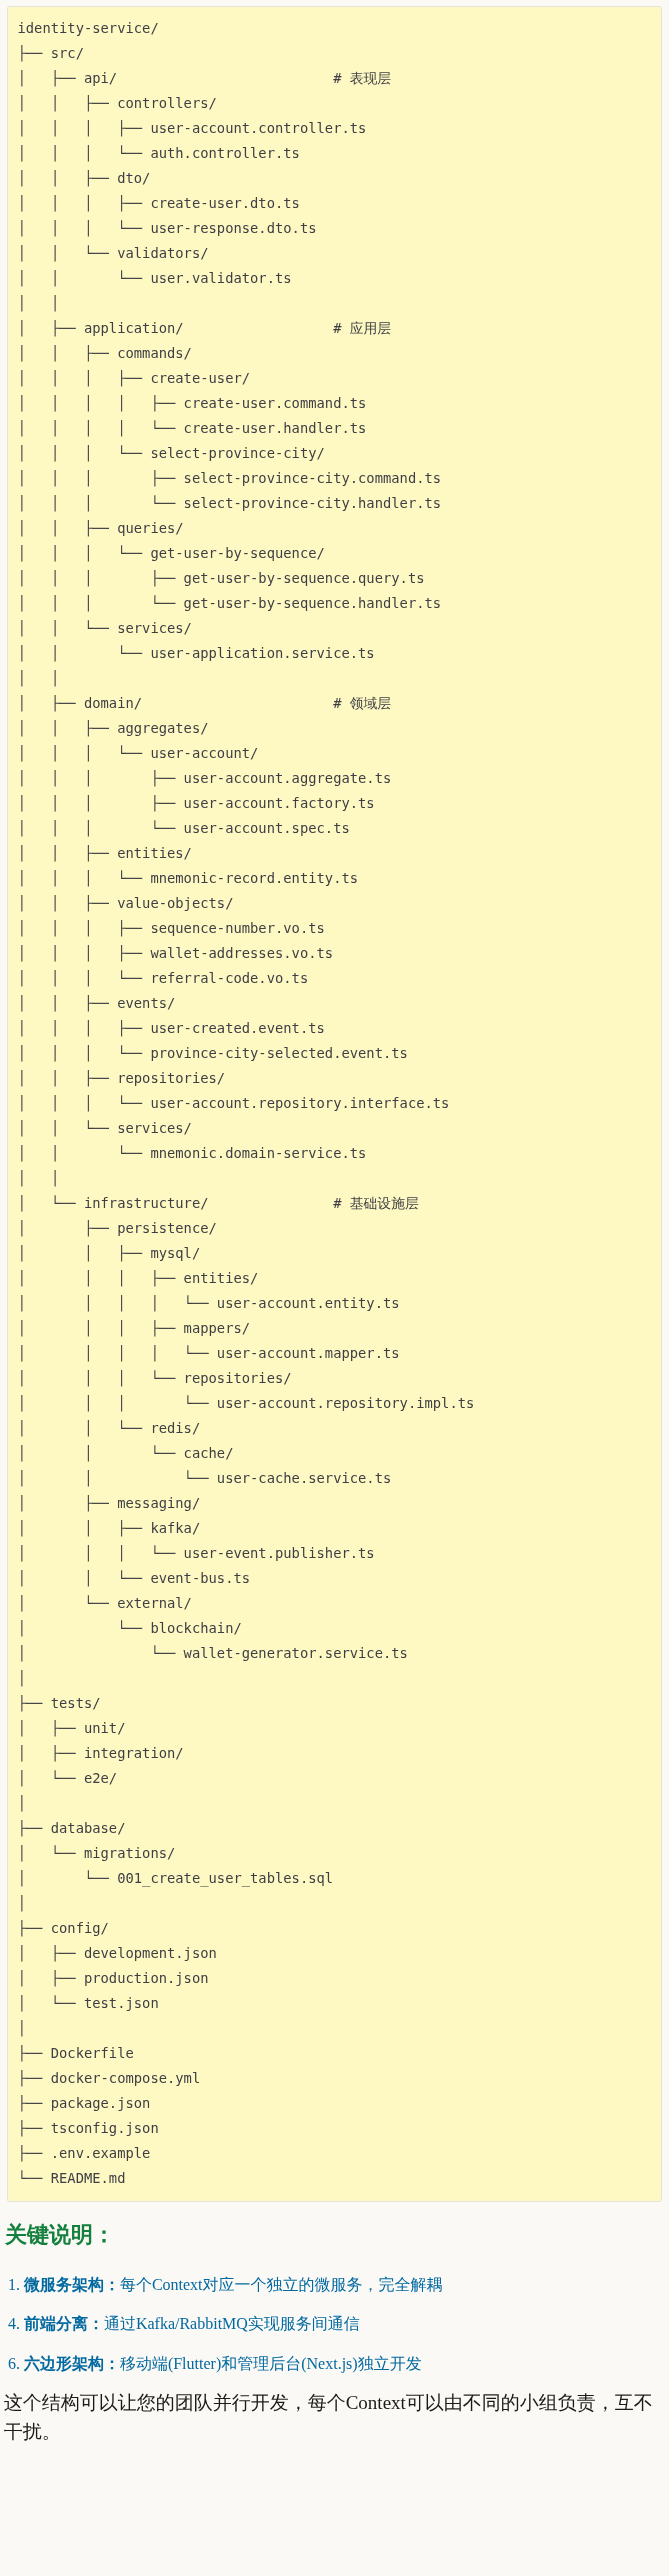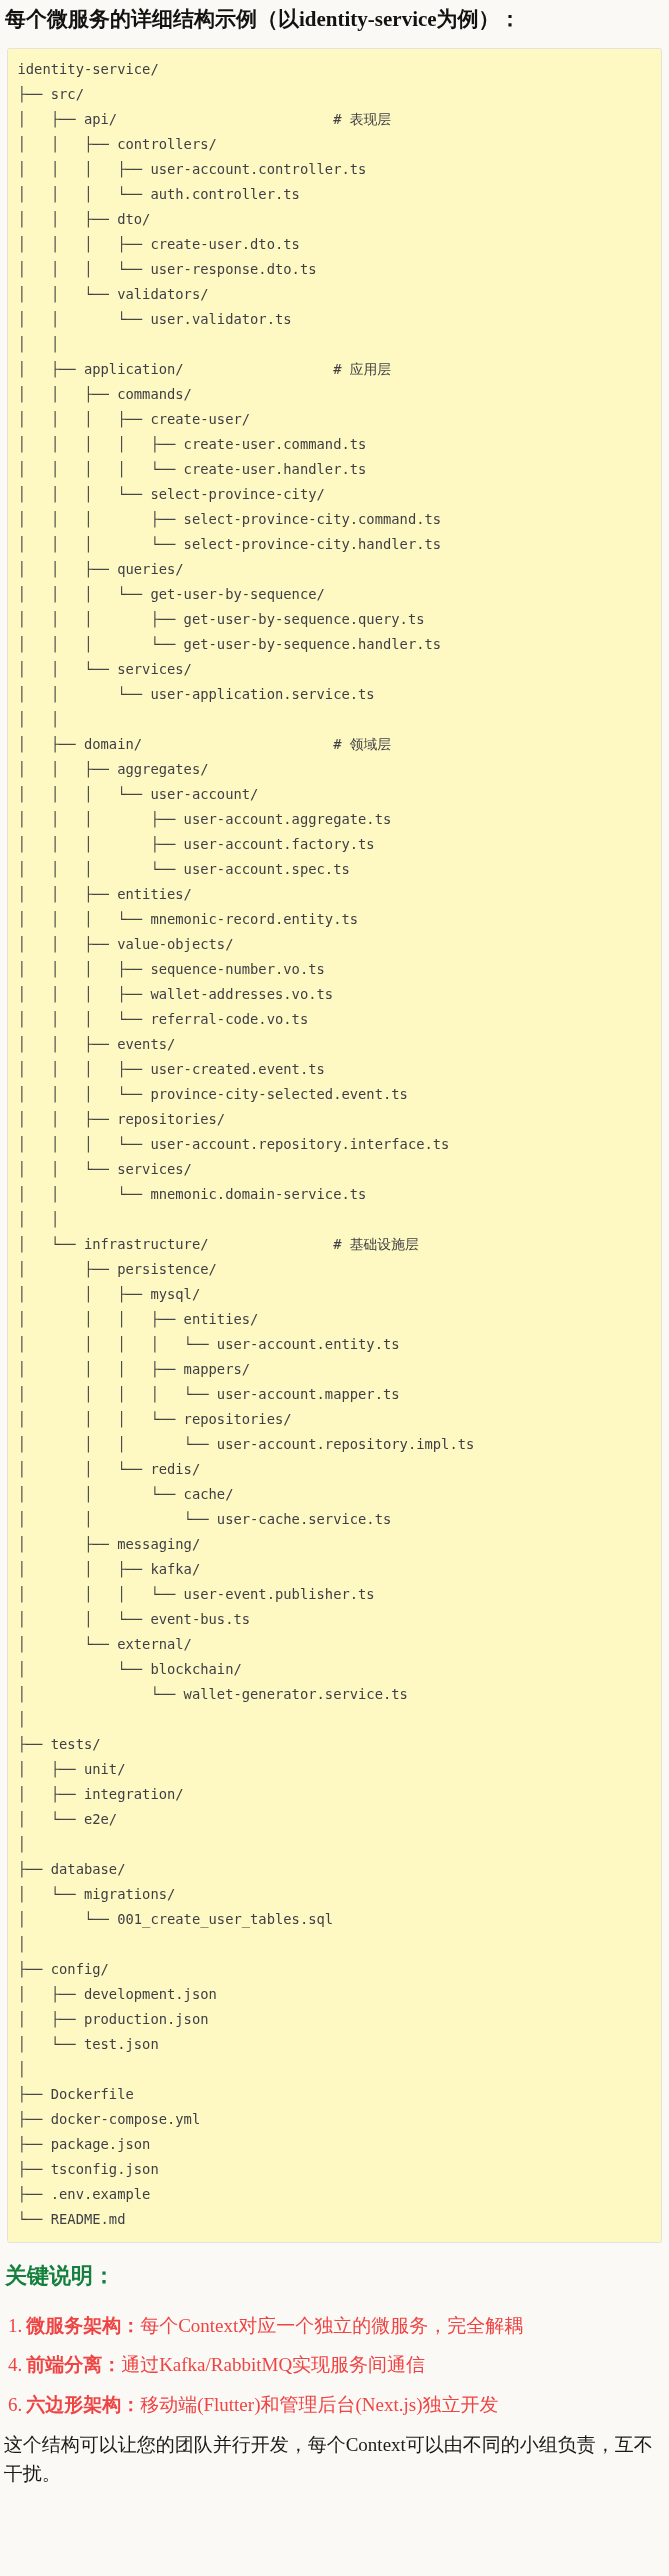--- a/index.html
+++ b/index.html
@@ -33,39 +33,38 @@
   }
   .notes-heading{
     margin:19px 0 21px 1.9px;
     font-size:22px;line-height:27.5px;font-weight:700;color:#15803d;
   }
   .notes-list{
     list-style:none;
     margin:0;padding:0 0 0 5px;
   }
   .notes-list li{
-    font-size:19px;line-height:29px;
+    font-size:16px;line-height:29px;
     margin:0 0 10.6px 0;
-    color:#ef4444;
+    color:#0369a1;
     font-family:Liberation Serif, serif;
   }
   .notes-list .num{margin-right:3.8px;}
   .notes-list .label{font-weight:700;}
   .closing{
     margin:7.5px 0 0 0.6px;
     font-size:19px;line-height:29px;
     color:#1A1A17;
   }
 </style>
 </head>
 <body>
 
 <div class="doc">
 
-  <h3 class="title">每个微服务的详细结构示例（以identity-service为例）：</h3>
 
   <div class="codeblock">
     <pre>identity-service/
 ├── src/
 │   ├── api/                          # 表现层
 │   │   ├── controllers/
 │   │   │   ├── user-account.controller.ts
 │   │   │   └── auth.controller.ts
 │   │   ├── dto/
 │   │   │   ├── create-user.dto.ts

